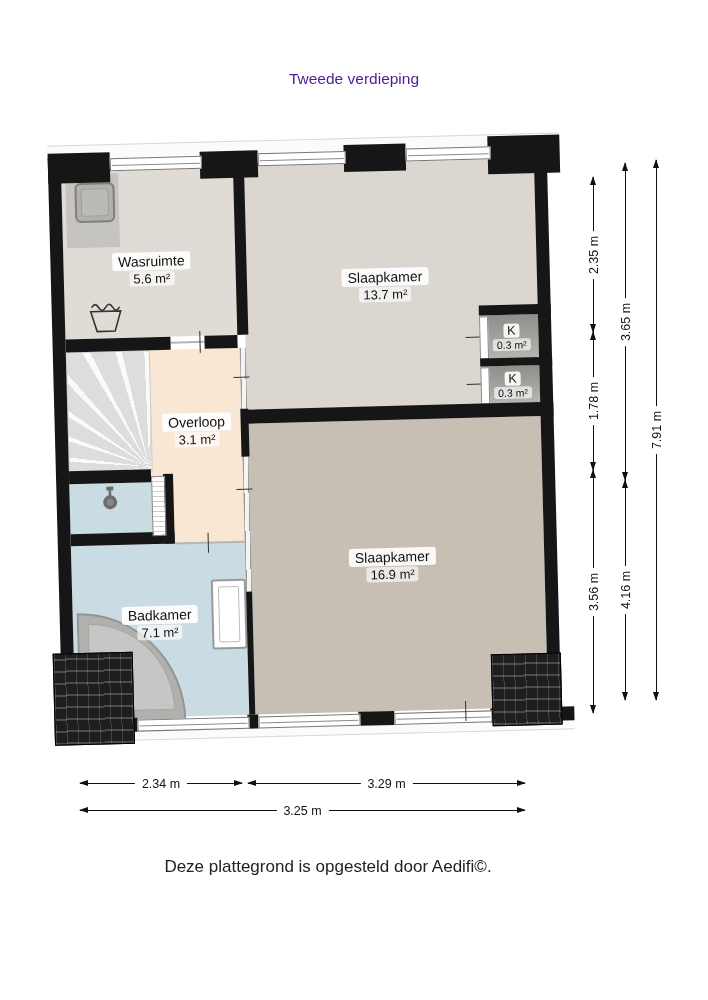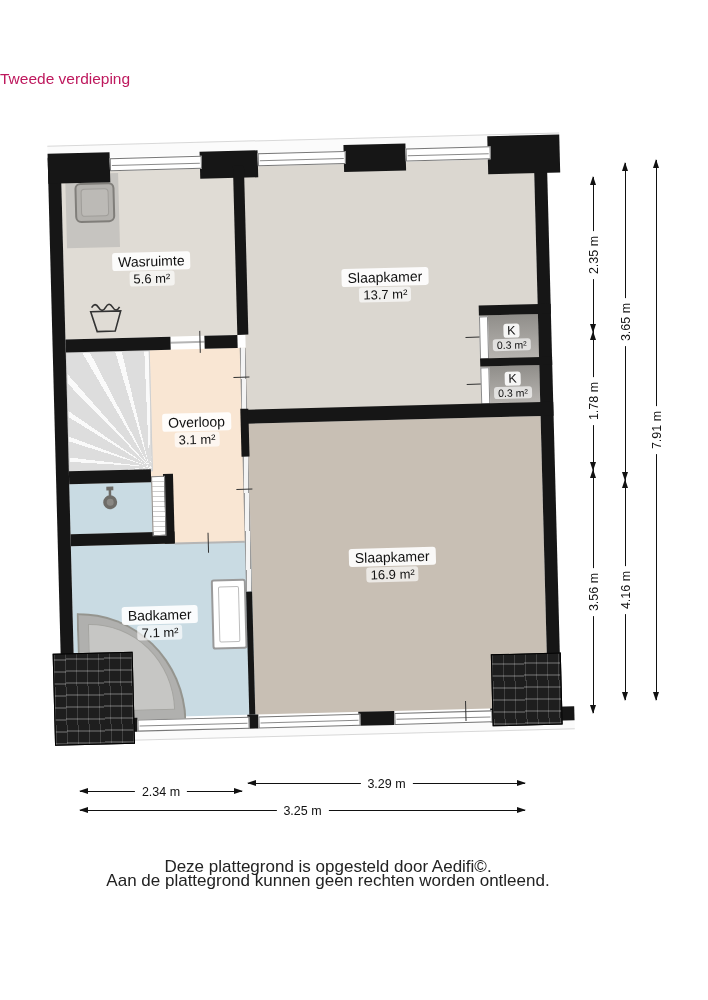--- a/index.html
+++ b/index.html
@@ -2,21 +2,21 @@
 <html><head>
 <meta charset="utf-8">
 <style>
   html,body{margin:0;padding:0;}
   body{
     width:708px;height:1000px;position:relative;background:#ffffff;
     font-family:"Liberation Sans", sans-serif;color:#111;overflow:hidden;
   }
   .abs{position:absolute;}
   
-  .page-title{left:0;top:70px;width:708px;font-size:15.5px;color:#be185d;}
+  .page-title{left:0;top:70px;width:708px;text-align:center;font-size:15.5px;color:#4c1d95;}
   .footer{left:0;top:860px;width:656px;text-align:center;font-size:17px;line-height:14px;color:#222;}
   
   #plan{left:55px;top:135px;width:512px;height:600px;transform:rotate(-1.5deg);transform-origin:50% 50%;}
   .floor{position:absolute;}
   .wall{position:absolute;background:#161616;z-index:3;}
   .sill{position:absolute;background:#fbfbfb;z-index:1;}
   .hwin{position:absolute;background:#fff;border:1px solid #777;z-index:4;}
   .hwin::before{content:"";position:absolute;left:1px;right:1px;top:50%;height:1px;background:#8a8a8a;}
   .tick-v{position:absolute;width:1px;background:#333;z-index:4;}
   .tick-h{position:absolute;height:1px;background:#333;z-index:4;}
@@ -192,26 +192,25 @@
 <div class="vdim" style="left:625px;top:163px;height:317px;">
   <span class="dlabel">3.65 m</span>
   </div>
 <div class="vdim" style="left:625px;top:480px;height:220px;">
   <span class="dlabel">4.16 m</span>
   </div>
 <div class="vdim" style="left:656px;top:160px;height:540px;">
   <span class="dlabel">7.91 m</span>
   </div>
 
-<div class="hdim" style="left:80px;top:783px;width:162px;margin-top:8px;">
+<div class="hdim" style="left:80px;top:783px;width:162px;">
   <span class="dlabel">2.34 m</span>
   </div>
 <div class="hdim" style="left:248px;top:783px;width:277px;">
   <span class="dlabel">3.29 m</span>
   </div>
 <div class="hdim" style="left:80px;top:810px;width:445px;">
   <span class="dlabel">3.25 m</span>
   </div>
 
 <div class="abs footer">
   <div>Deze plattegrond is opgesteld door Aedifi©.</div>
-  <div>Aan de plattegrond kunnen geen rechten worden ontleend.</div>
 </div>
 
 </body></html>

